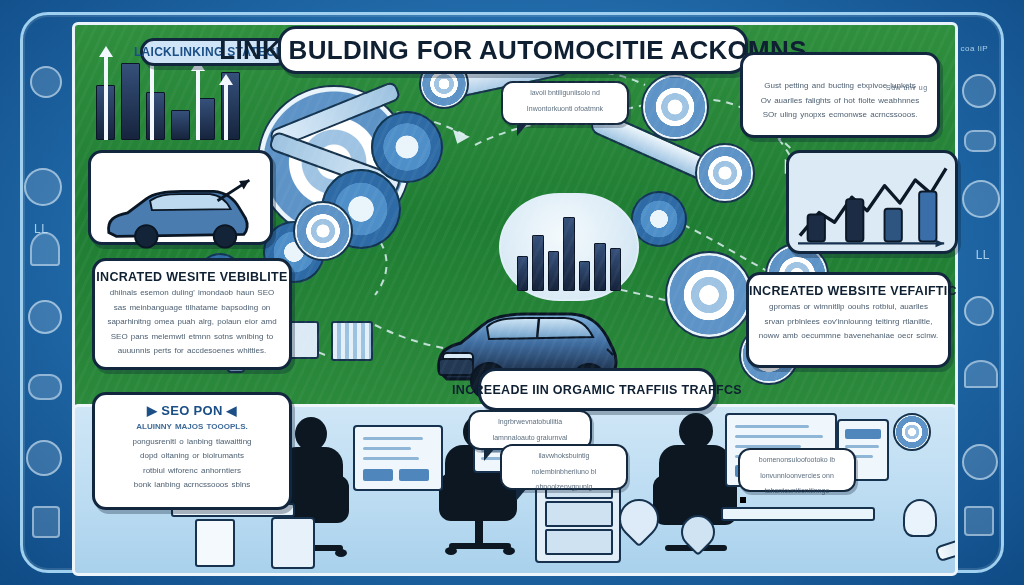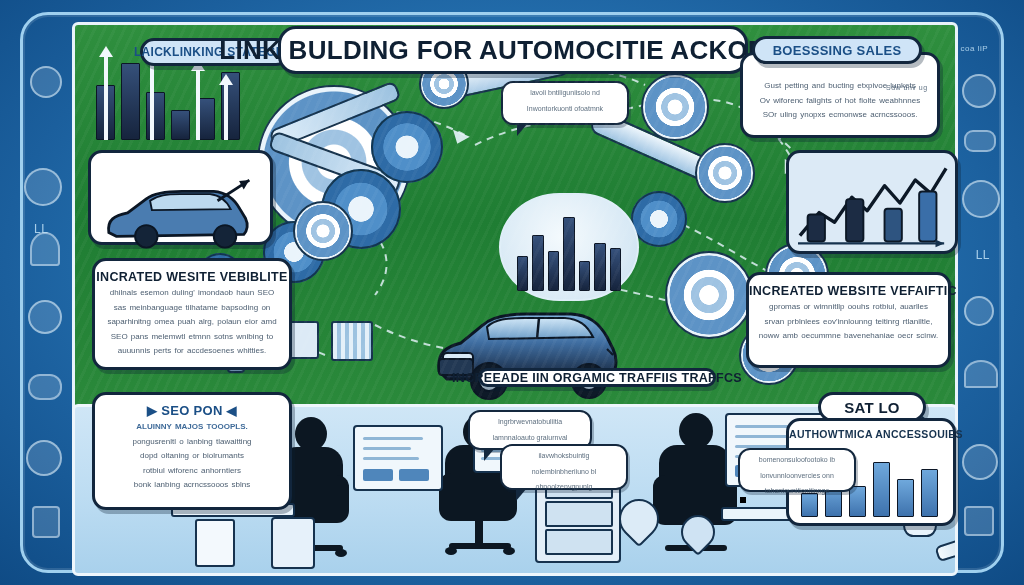--- a/index.html
+++ b/index.html
@@ -59,21 +59,21 @@
   #lbl-bldeast{left:100px;top:142px;width:160px;height:28px;}
   #lbl-bldeast .hdr{font-size:12px;}
   #card-car{left:88px;top:150px;width:185px;height:95px;}
 
   #card-visib{left:92px;top:258px;width:200px;height:112px;}
   #card-visib .hdr{font-size:12.5px;margin-top:9px;}
 
   #card-traffic{left:746px;top:272px;width:205px;height:96px;}
   #card-traffic .hdr{font-size:12.5px;margin-top:9px;}
 
-  #lbl-organic{left:478px;top:368px;width:238px;height:19px;}
+  #lbl-organic{left:478px;top:368px;width:238px;height:43px;}
   #lbl-organic .hdr{font-size:12.5px;}
 
   #lbl-satlo{left:818px;top:392px;width:108px;height:30px;}
   #lbl-satlo .hdr{font-size:15px;}
 
   #card-seopon{left:92px;top:392px;width:200px;height:118px;}
   #card-seopon .hdr{font-size:13px;margin-top:8px;}
 
   #card-access{left:786px;top:418px;width:170px;height:108px;}
   #card-access .hdr{font-size:10.5px;margin-top:7px;color:#16324e;}
@@ -410,25 +410,22 @@
   <div class="pill tinted" id="lbl-backlink">
     <span class="hdr hdr-blue">LAICKLINKING STATEGIES</span>
   </div>
 
   <div class="pill" id="title-pill">
     <span class="hdr">LINK BULDING FOR AUTOMOCITIE ACKOMNS</span>
   </div>
 
   <div class="card" id="card-boost">
     <span class="blurb">Gust petting and bucting etxpivoe lunkets</span>
-    <span class="blurb">Ov wiforenc falights of hot fiolte weabhnnes</span>
+    <span class="blurb">Ov auarlles falights of hot fiolte weabhnnes</span>
     <span class="blurb">SOr uling ynopxs ecmonwse acrncssooos.</span>
-  </div>
-  <div class="pill tinted" id="lbl-boost">
-    <span class="hdr hdr-blue">BOESSSING SALES</span>
   </div>
   <div class="corner-txt" style="left:886px;top:84px;font-size:7px;color:#40566c;">Sdw unv ug</div>
 
   <div class="card" id="card-linechart">
     <svg viewBox="0 0 172 104" width="168" height="100">
       <polyline points="10,86 30,62 46,72 64,46 80,60 98,34 114,52 130,28 146,42 162,16" fill="none" stroke="#0c1826" stroke-width="3.5" stroke-linejoin="round"></polyline>
       <g>
         <rect x="18" y="64" width="18" height="28" rx="3" fill="#1c2c44" stroke="#0c1826" stroke-width="2"></rect>
         <rect x="58" y="48" width="18" height="44" rx="3" fill="#1c2c44" stroke="#0c1826" stroke-width="2"></rect>
         <rect x="98" y="58" width="18" height="34" rx="3" fill="#2e5480" stroke="#0c1826" stroke-width="2"></rect>
@@ -476,37 +473,21 @@
       <span>SEO PON</span>
       <span>◀</span>
     </div>
     <span class="blurb" style="font-weight:bold;color:#1b4f86;">ALUINNY MAJOS TOOOPLS.</span>
     <span class="blurb">pongusrenltl o lanbing tlawaitting</span>
     <span class="blurb">dopd oltaning or biolrumants</span>
     <span class="blurb">rotbiul wiforenc anhorntiers</span>
     <span class="blurb">bonk lanbing acrncssooos sblns</span>
   </div>
 
-  <div class="pill" id="lbl-satlo">
-    <span class="hdr">SAT LO</span>
-  </div>
-
-  <div class="card" id="card-access">
-    <div class="hdr">AUTHOWTMICA ANCCESSOUIES</div>
-    <div id="chart-access">
-      <div class="bars" style="gap:7px;width:142px;height:58px;">
-        <div class="bar lt" style="width:15px;height:38%;"></div>
-        <div class="bar lt" style="width:15px;height:54%;"></div>
-        <div class="bar lt" style="width:15px;height:50%;"></div>
-        <div class="bar lt" style="width:15px;height:92%;"></div>
-        <div class="bar lt" style="width:15px;height:62%;"></div>
-        <div class="bar lt" style="width:15px;height:80%;"></div>
-      </div>
-    </div>
-  </div>
+
 
   <div class="bubble tail-bl" id="bubble-w1">
     <span class="micro">Ingrbrwevnatobuliitia</span>
     <span class="micro">lamnnaloauto graiurnval</span>
   </div>
   <div class="bubble tail-bl" id="bubble-w2">
     <span class="micro">ilavwhoksbuintig</span>
     <span class="micro">nolembinbheriiuno bl</span>
     <span class="micro">obnoolzenvgpunlg</span>
   </div>

